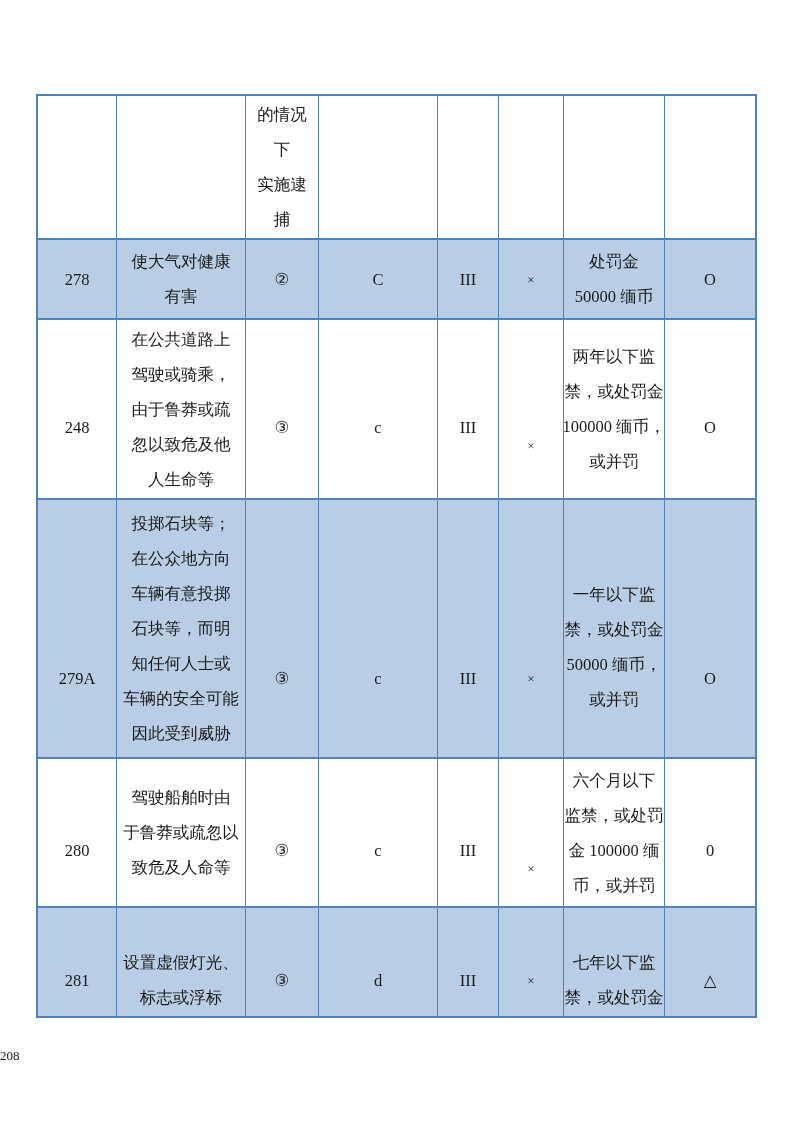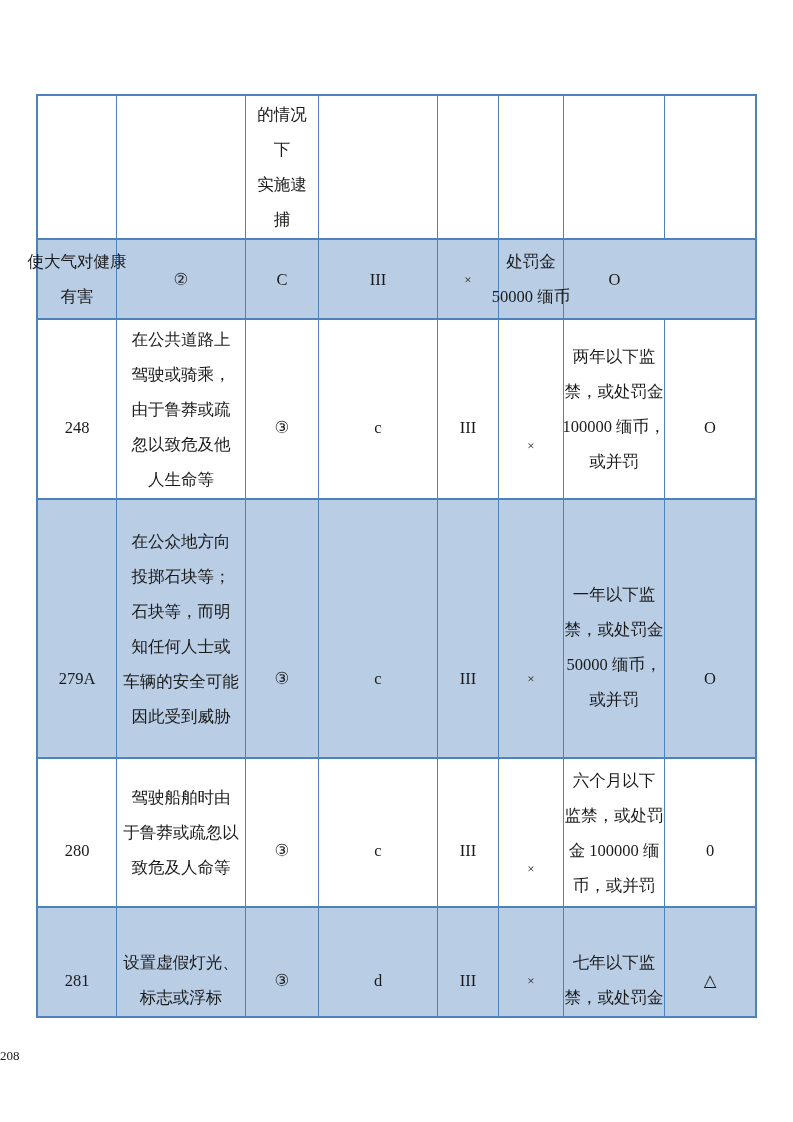--- a/index.html
+++ b/index.html
@@ -106,20 +106,25 @@
       <div class="cell">
           <div class="ct">
             <div></div>
           </div>
         </div>
     </div>
 
     <div class="row r1 shade">
       <div class="cell">
           <div class="ct">
+            <div>278</div>
+          </div>
+        </div>
+      <div class="cell">
+          <div class="ct">
             <div>使大气对健康</div>
             <div>有害</div>
           </div>
         </div>
       <div class="cell">
           <div class="ct">
             <div>②</div>
           </div>
         </div>
       <div class="cell">
@@ -201,22 +206,23 @@
     </div>
 
     <div class="row r3 shade">
       <div class="cell">
           <div class="ct v3">
             <div>279A</div>
           </div>
         </div>
       <div class="cell">
           <div class="ct">
+            <div>投掷石块等；</div>
             <div>在公众地方向</div>
-            <div>投掷石块等；</div>
+            <div>车辆有意投掷</div>
             <div>石块等，而明</div>
             <div>知任何人士或</div>
             <div>车辆的安全可能</div>
             <div>因此受到威胁</div>
           </div>
         </div>
       <div class="cell">
           <div class="ct v3">
             <div>③</div>
           </div>

